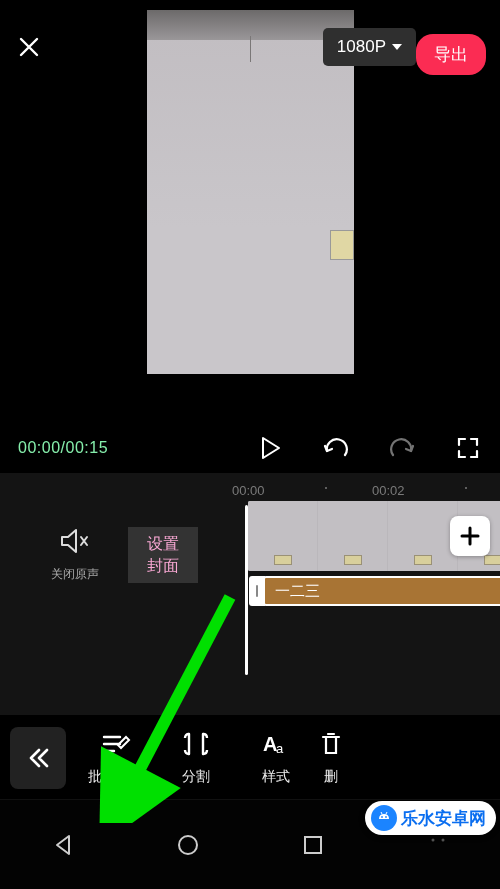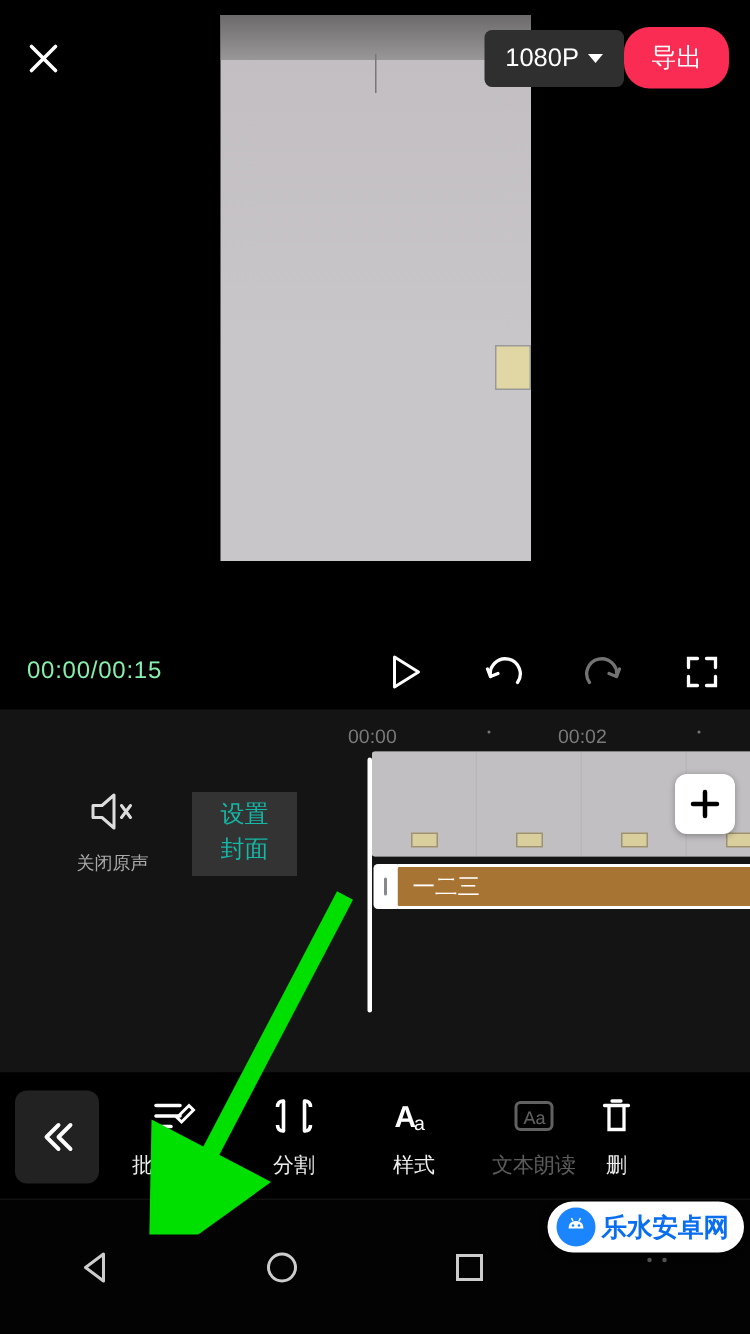--- a/index.html
+++ b/index.html
@@ -36,20 +36,21 @@
   .tri-down {
     width:0;height:0;border-left:5px solid transparent;border-right:5px solid transparent;border-top:6px solid #fff;
   }
   .export-btn {
     background:#fb2c53;
     color:#fff;
     font-size:17px;
     padding:9px 18px;
     border-radius:17px;
     cursor:pointer;
+    margin-top:16px;
   }
 
   .preview-area {
     height: 423px;
     background:#000;
     display:flex;
     align-items:flex-start;
     justify-content:center;
     padding-top:10px;
   }
@@ -120,21 +121,21 @@
     align-items:center;
     gap:18px;
     padding:22px 0 14px 40px;
     position:relative;
   }
   .mute-col { display:flex; flex-direction:column; align-items:center; gap:7px; width:70px;}
   .mute-label { font-size:12px; color:#aaa; }
   .cover-btn {
     width:70px; height:56px;
     background:#333;
-    color:#14b8a6;
+    color:#f9a8d4;
     font-size:16px;
     display:flex; align-items:center; justify-content:center;
     text-align:center;
     line-height:1.4;
     cursor:pointer;
   }
   .clips {
     position:absolute;
     left:248px;
     top:28px;
@@ -393,29 +394,20 @@
     </div>
     <div class="tool">
       <div class="t-icon">
         <svg width="30" height="26" viewBox="0 0 30 26">
             <text x="2" y="20" font-size="20" font-weight="bold" fill="#fff">A</text>
             <text x="15" y="22" font-size="13" fill="#fff">a</text>
           </svg>
       </div>
       <span class="t-label">样式</span>
     </div>
-    <div class="tool dim">
-      <div class="t-icon">
-        <svg width="30" height="26" viewBox="0 0 30 26">
-            <rect x="3" y="4" width="24" height="18" rx="3" fill="none" stroke="#fff" stroke-width="2"></rect>
-            <text x="8" y="18" font-size="12" fill="#fff">Aa</text>
-          </svg>
-      </div>
-      <span class="t-label">文本朗读</span>
-    </div>
     <div class="tool" style="width:30px">
       <div class="t-icon">
         <svg width="22" height="26" viewBox="0 0 22 26">
             <path d="M3 6 H19 M6 6 V22 H16 V6 M8 3 H14" fill="none" stroke="#fff" stroke-width="2.2" stroke-linecap="round"></path>
           </svg>
       </div>
       <span class="t-label">删</span>
     </div>
   </div>
 </div>

